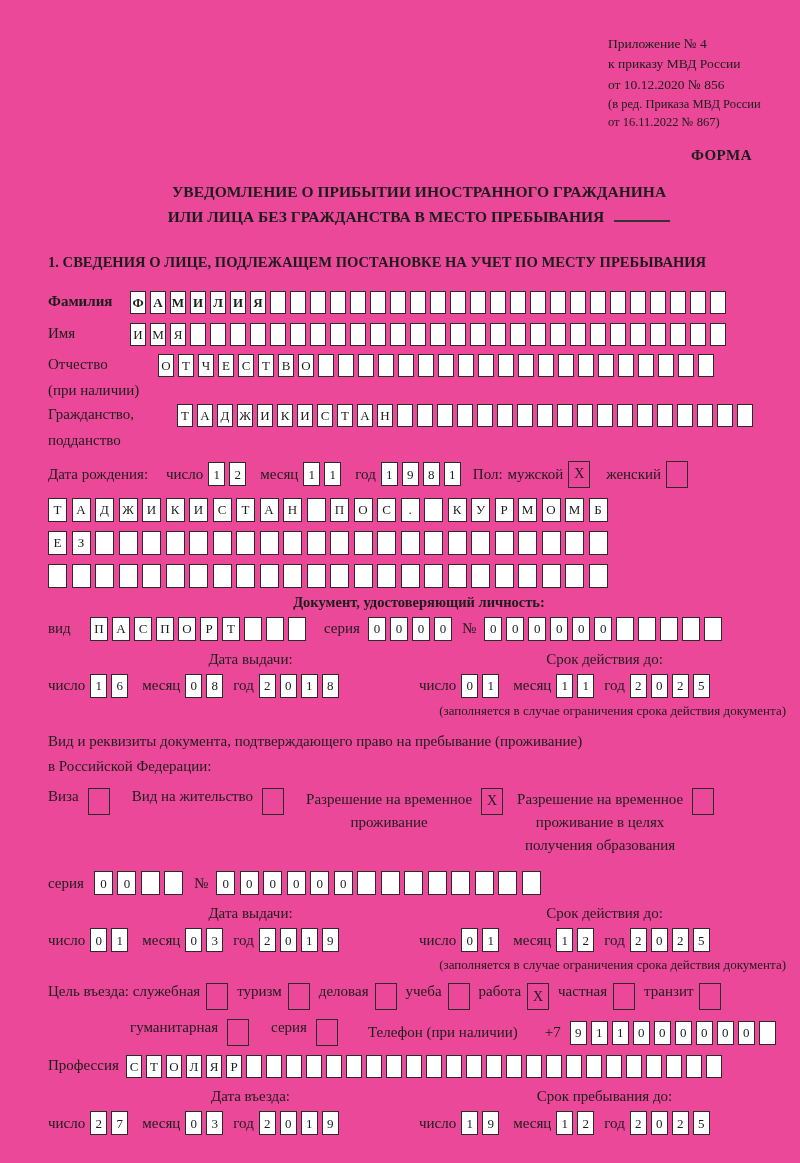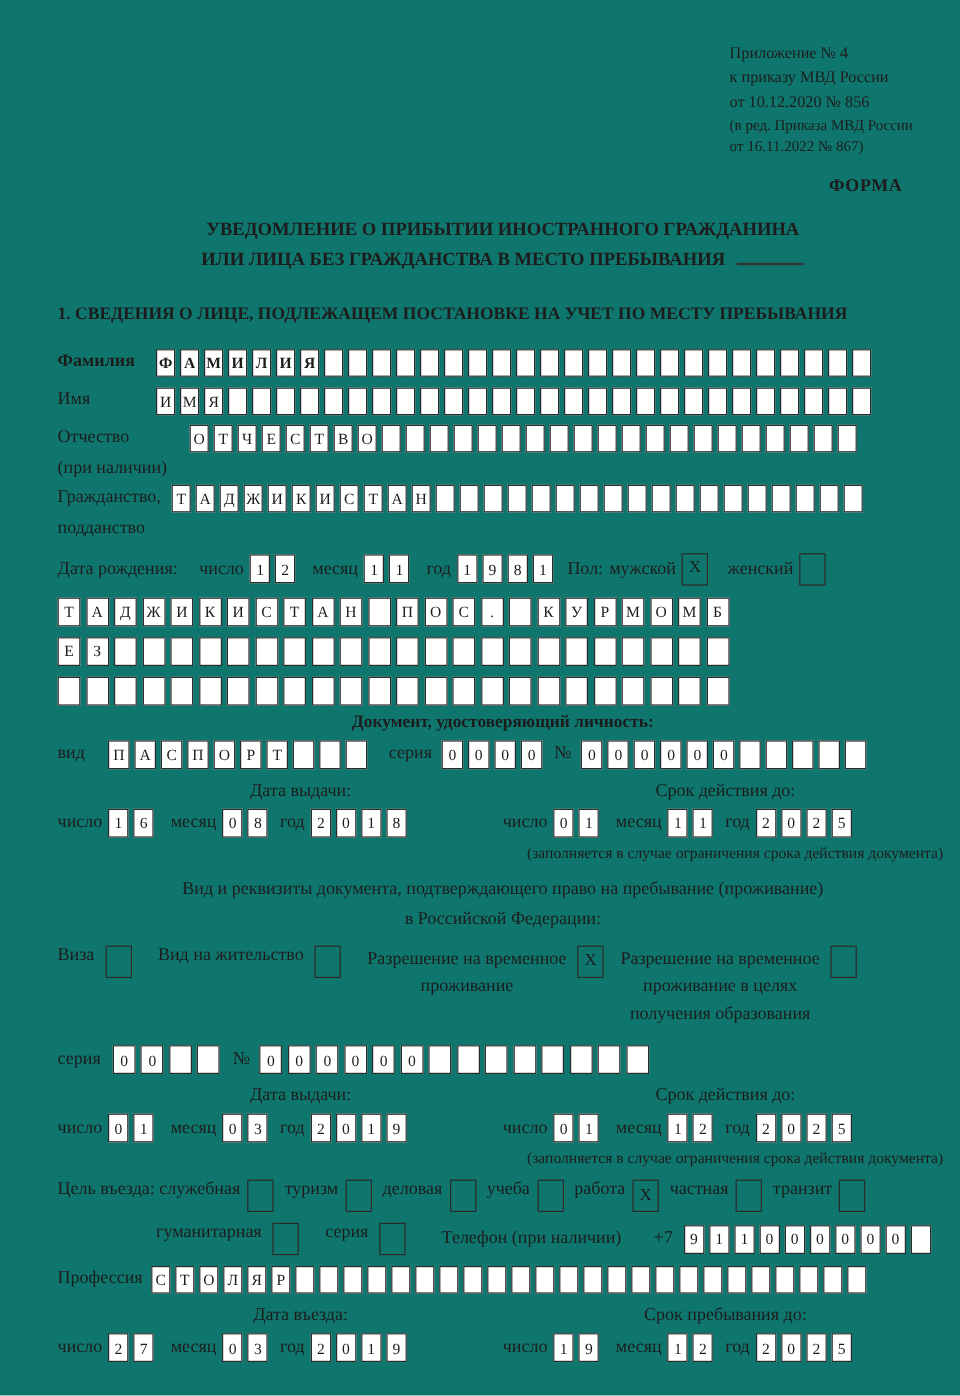--- a/index.html
+++ b/index.html
@@ -1,18 +1,18 @@
 <!DOCTYPE html>
 <html><head>
 <meta charset="utf-8">
 <style>
   * { margin:0; padding:0; box-sizing:content-box; }
   html,body { background:#ffffff; }
   body { font-family:"Liberation Serif", serif; color:#1c1c1c; }
-  .page { position:relative; width:800px; height:1163px; padding:34px 10px 0 48px; box-sizing:border-box; background:#0f766e; overflow:hidden; }
+  .page { position:relative; width:800px; height:1163px; padding:34px 10px 0 48px; box-sizing:border-box; background:#ec4899; overflow:hidden; }
 
   
   .hdr { margin-left:560px; width:220px; font-size:13.5px; line-height:1.5; }
   .hdr-small { font-size:12.5px; line-height:1.45; }
   .forma { text-align:right; padding-right:38px; font-weight:bold; font-size:15px; margin-top:16px; letter-spacing:.5px; }
 
   
   .title { margin-top:16px; text-align:center; font-weight:bold; font-size:15.5px; line-height:1.6; }
   .blank-line { display:inline-block; width:56px; border-bottom:2px solid #333; margin-left:10px; vertical-align:baseline; }
 
@@ -39,21 +39,21 @@
   .dg .dlbl { font-size:15px; margin-right:5px; }
   .dg .sp { width:10px; }
 
   .twocol { display:flex; margin-top:10px; }
   .col-l { width:345px; flex-shrink:0; }
   .col-r { flex:1; padding-left:26px; }
   .dt-head { text-align:center; font-size:15px; margin-bottom:6px; }
   .col-l .dt-head { padding-left:60px; }
   .note { font-size:13px; text-align:right; margin-top:5px; padding-right:4px; }
 
-  .intro { font-size:15px; margin-top:10px; line-height:1.7;text-align:center; }
+  .intro { font-size:15px; margin-top:10px; line-height:1.7; }
 
   .optrow { display:flex; align-items:flex-start; margin-top:8px; }
   .opt { display:flex; align-items:flex-start; }
   .opt .olbl { font-size:15px; margin-right:9px; }
   .opt .olines { text-align:center; font-size:15px; line-height:1.55; margin-right:9px; }
   .gap14 { width:14px; } .gap22 { width:22px; } .gap30 { width:30px; }
 
   .purpose .olbl { margin-right:6px; }
   .purpose .opt { margin-right:9px; }
 </style>
@@ -181,21 +181,21 @@
         <span class="cell"></span>
         <span class="cell"></span>
         <span class="cell"></span>
         <span class="cell"></span>
         <span class="cell"></span>
         <span class="cell"></span>
         <span class="cell"></span>
       </div>
   </div>
 
-  <div class="frow" style="margin-top:4px;">
+  <div class="frow" style="margin-top:4px;gap:34px;">
     <div class="flabel w95">
       <div>Гражданство,</div>
       <div style="margin-top:6px;">подданство</div>
     </div>
     <div class="cellrow">
         <span class="cell">Т</span>
         <span class="cell">А</span>
         <span class="cell">Д</span>
         <span class="cell">Ж</span>
         <span class="cell">И</span>

